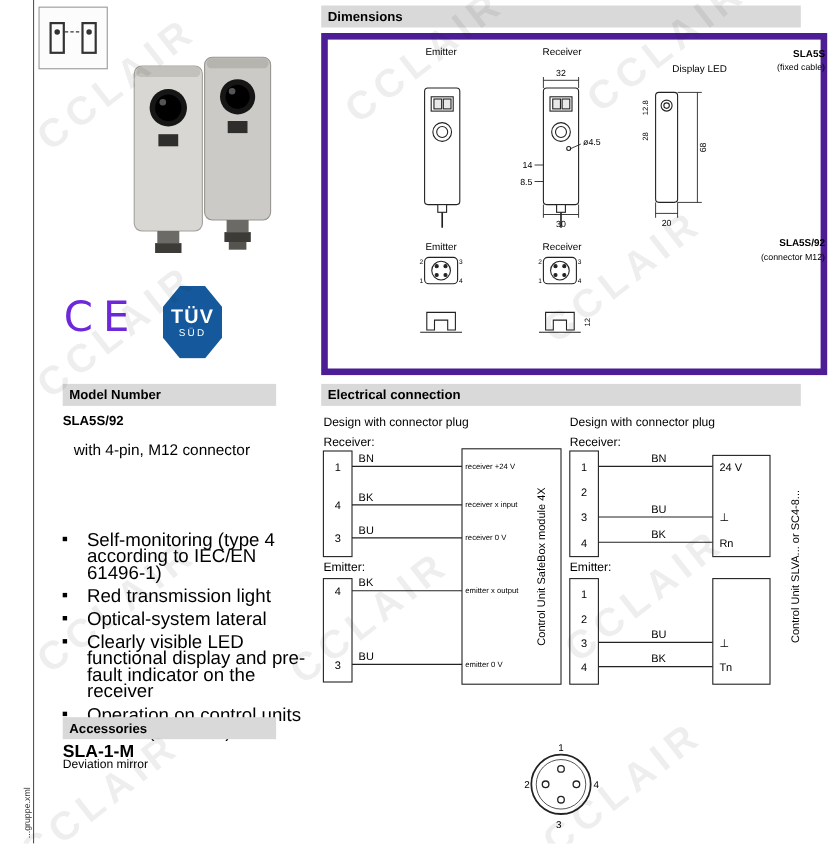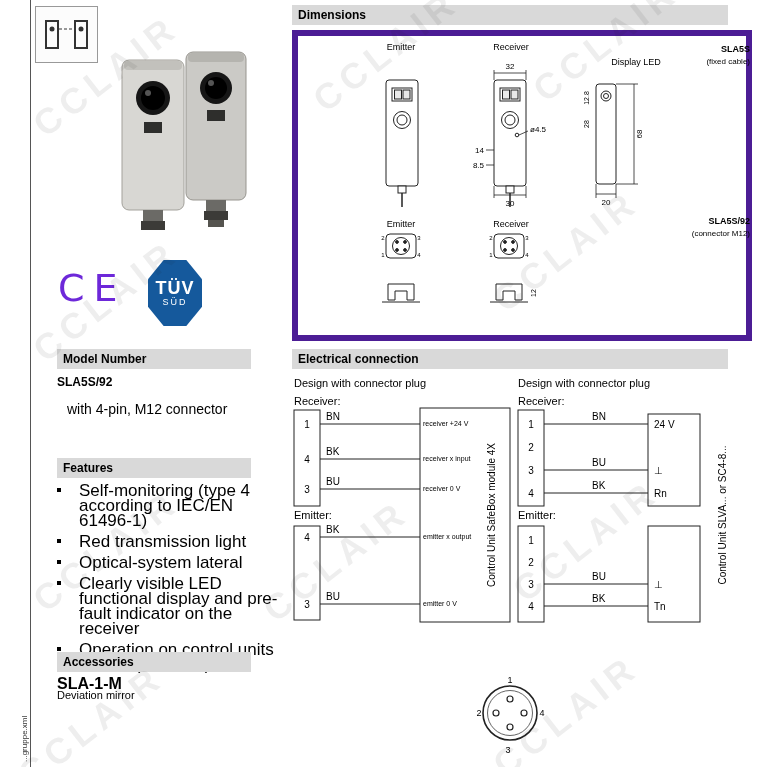--- a/index.html
+++ b/index.html
@@ -90,21 +90,20 @@
   <div class="ce">CE</div>
   <div class="tuv">
     <div class="t1">TÜV</div>
     <div class="t2">SÜD</div>
   </div>
 
   <div class="bar l" style="top:349px">Model Number</div>
   <div class="model-name">SLA5S/92</div>
   <div class="model-sub">with 4-pin, M12 connector</div>
 
-  <div class="bar l" style="top:458px">Features</div>
   <div class="feat">
     <div class="item">
         <span class="blt"></span>
         <span>Self-monitoring (type 4 according to IEC/EN 61496-1)</span>
       </div>
     <div class="item">
         <span class="blt"></span>
         <span>Red transmission light</span>
       </div>
     <div class="item">

